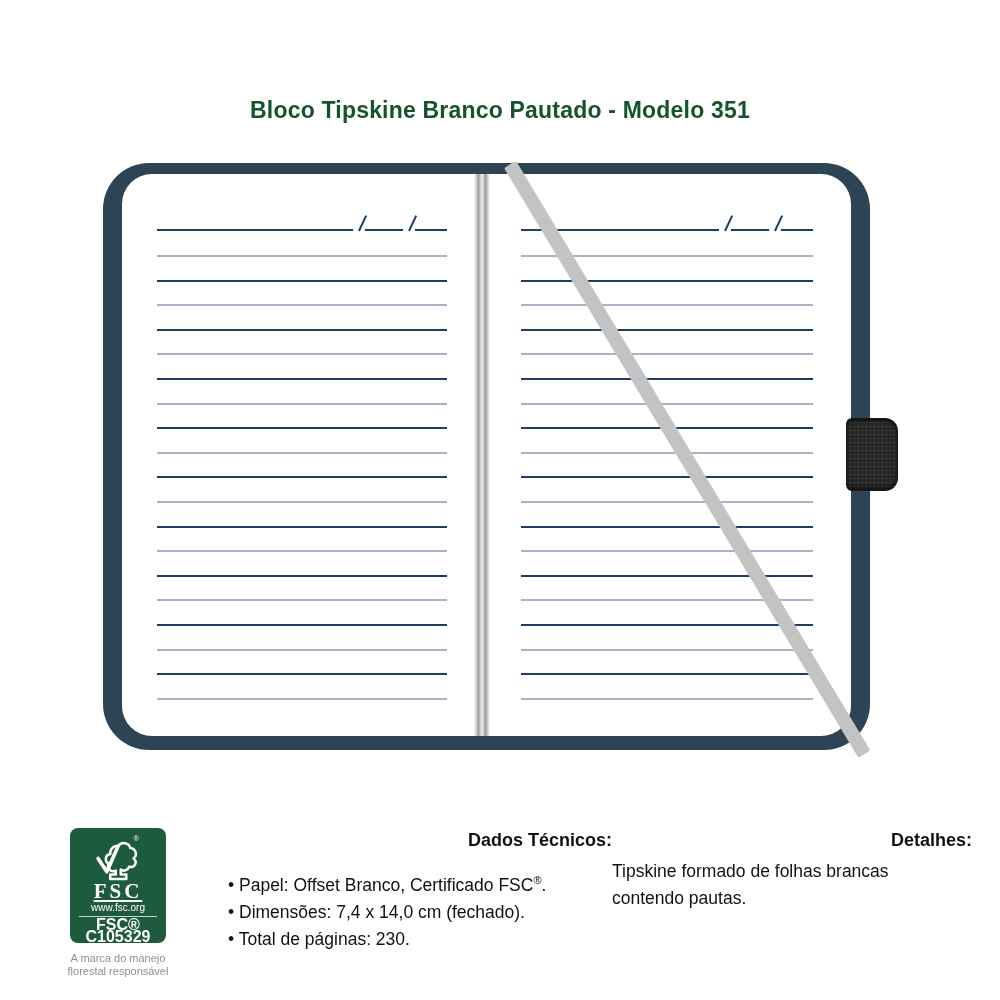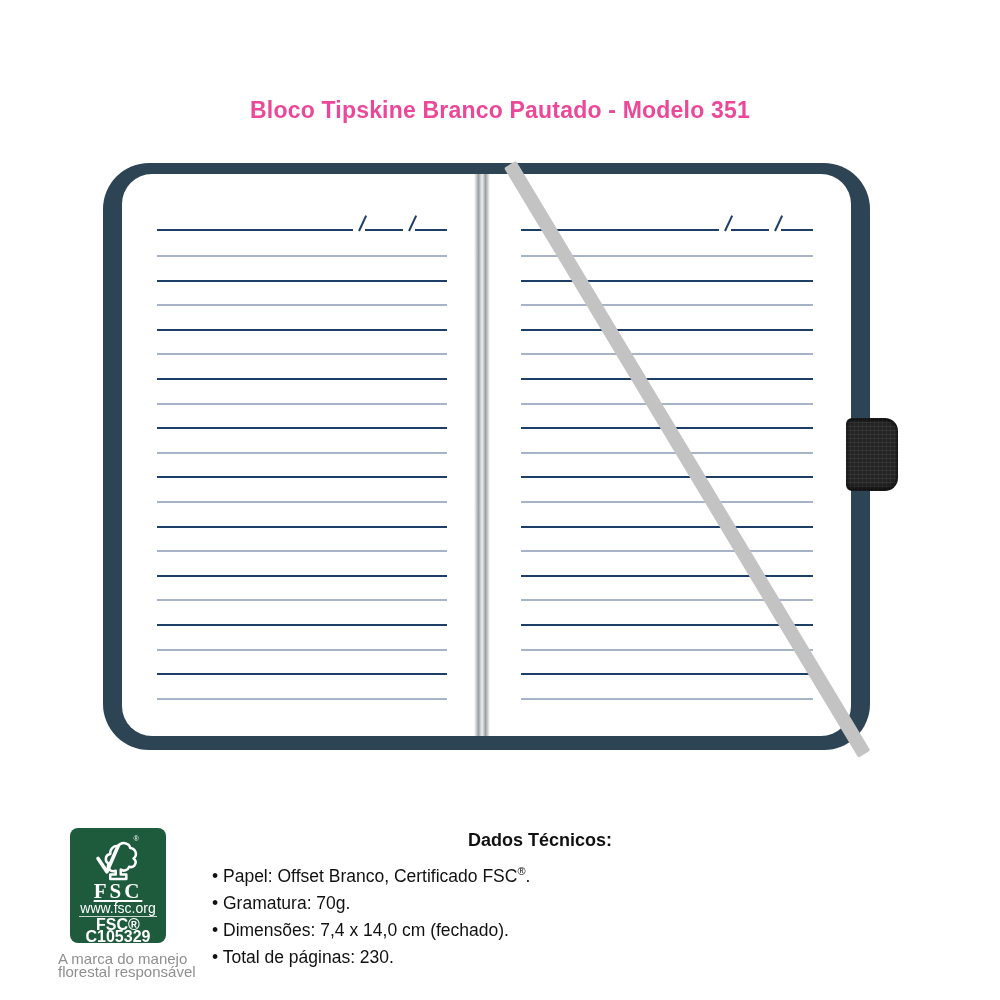--- a/index.html
+++ b/index.html
@@ -3,21 +3,21 @@
 <meta charset="utf-8">
 <style>
   html,body{margin:0;padding:0;background:#ffffff;}
   .canvas{
     position:relative;width:1000px;height:1000px;background:#ffffff;
     font-family:"Liberation Sans", sans-serif;color:#111;overflow:hidden;
   }
   
   .title{
     position:absolute;top:82px;left:0;right:0;text-align:center;
-    font-size:23px;font-weight:bold;letter-spacing:.2px;color:#ec4899;
+    font-size:23px;font-weight:bold;letter-spacing:.2px;color:#14532d;
   }
   
   .notebook{
     position:absolute;left:103px;top:163px;width:767px;height:587px;
     background:#2d4454;border-radius:46px;
   }
   .pages{
     position:absolute;left:19px;right:19px;top:11px;bottom:14px;
     background:#ffffff;border-radius:30px;
   }
@@ -65,27 +65,27 @@
   .fsc-wrap{position:absolute;left:58px;top:828px;width:120px;text-align:center;}
   .fsc-box{
     width:96px;height:115px;margin:0 auto;background:#1e5a3c;border-radius:8px;
     display:flex;flex-direction:column;align-items:center;box-sizing:border-box;
     padding-top:5px;color:#fff;
   }
   .fsc-acronym{
     font-family:"Liberation Serif", serif;font-weight:bold;font-size:21px;
     line-height:22px;letter-spacing:3px;margin-top:-4px;text-decoration:underline;
   }
-  .fsc-url{font-size:14px;line-height:12px;}
+  .fsc-url{font-size:10px;line-height:12px;}
   .fsc-sep{width:78px;border-top:1px solid rgba(255,255,255,.75);margin:2px 0 2px 0;}
   .fsc-license{font-size:16px;font-weight:bold;line-height:12px;}
-  .fsc-caption{margin-top:9px;font-size:15px;line-height:13px;color:#8f8f8f;white-space:nowrap;text-align:center;}
+  .fsc-caption{margin-top:9px;font-size:11px;line-height:13px;color:#8f8f8f;white-space:nowrap;text-align:center;}
   .tech{position:absolute;left:212px;top:830px;width:400px;}
   .block-heading{font-size:18px;font-weight:bold;margin:0 0 7px 0;text-align:right;}
-  .tech ul{list-style:none;margin:0;padding:0;}
+  .tech ul{list-style:none;margin:16px;padding:0;}
   .tech li{font-size:17.5px;line-height:27px;white-space:nowrap;}
   .tech sup{font-size:11px;}
   .details{position:absolute;left:612px;top:830px;width:360px;}
   .details .body-line{font-size:17.5px;line-height:27px;}
 </style>
 </head>
 <body>
 
 <div class="canvas">
 
@@ -175,20 +175,24 @@
     <div class="fsc-caption">
       <div>A marca do manejo</div>
       <div>florestal responsável</div>
     </div>
   </div>
 
   <div class="tech">
     <div class="block-heading">Dados Técnicos:</div>
     <ul id="tech-list">
         <li><span>• </span><span>Papel: Offset Branco, Certificado FSC</span><sup>®</sup><span>.</span></li>
-        <li><span>• </span><span>Gramatura: 70g.</span></li>
         <li><span>• </span><span>Dimensões: 7,4 x 14,0 cm (fechado).</span></li>
         <li><span>• </span><span>Total de páginas: 230.</span></li>
       </ul>
   </div>
 
+  <div class="details">
+    <div class="block-heading">Detalhes:</div>
+    <div class="body-line">Tipskine formado de folhas brancas</div>
+    <div class="body-line">contendo pautas.</div>
+  </div>
 
 </div>
 
 </body></html>

